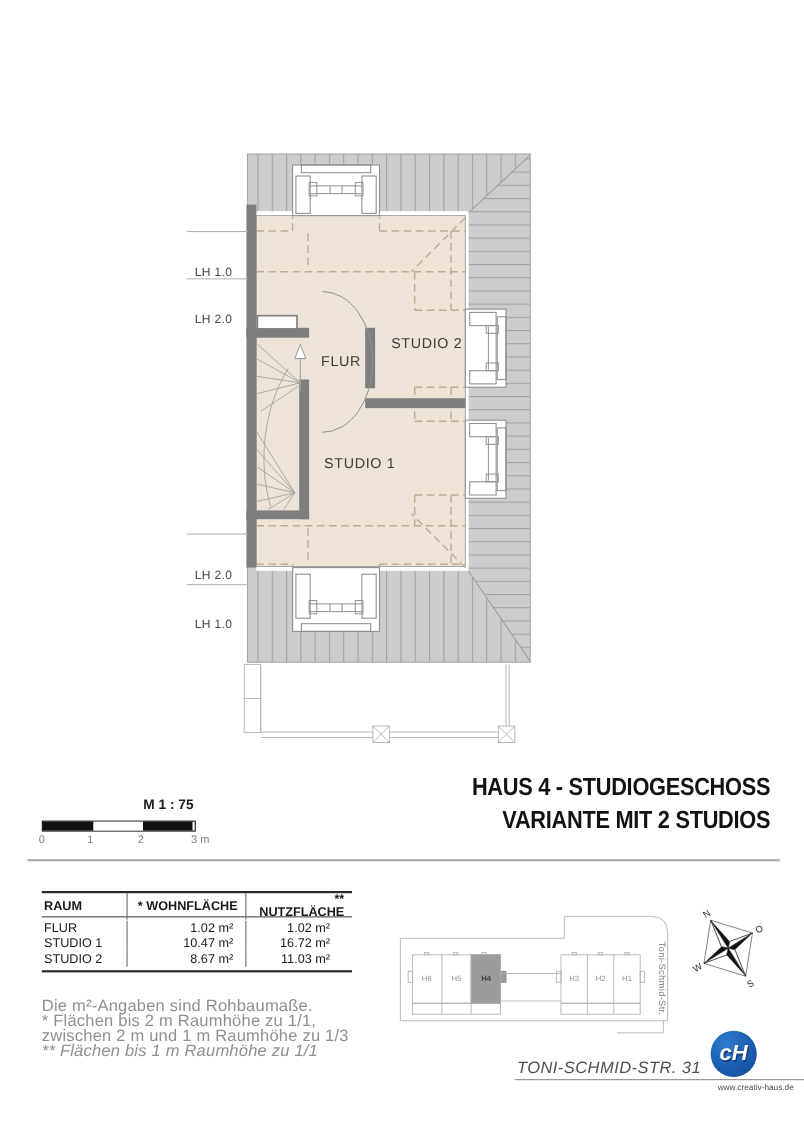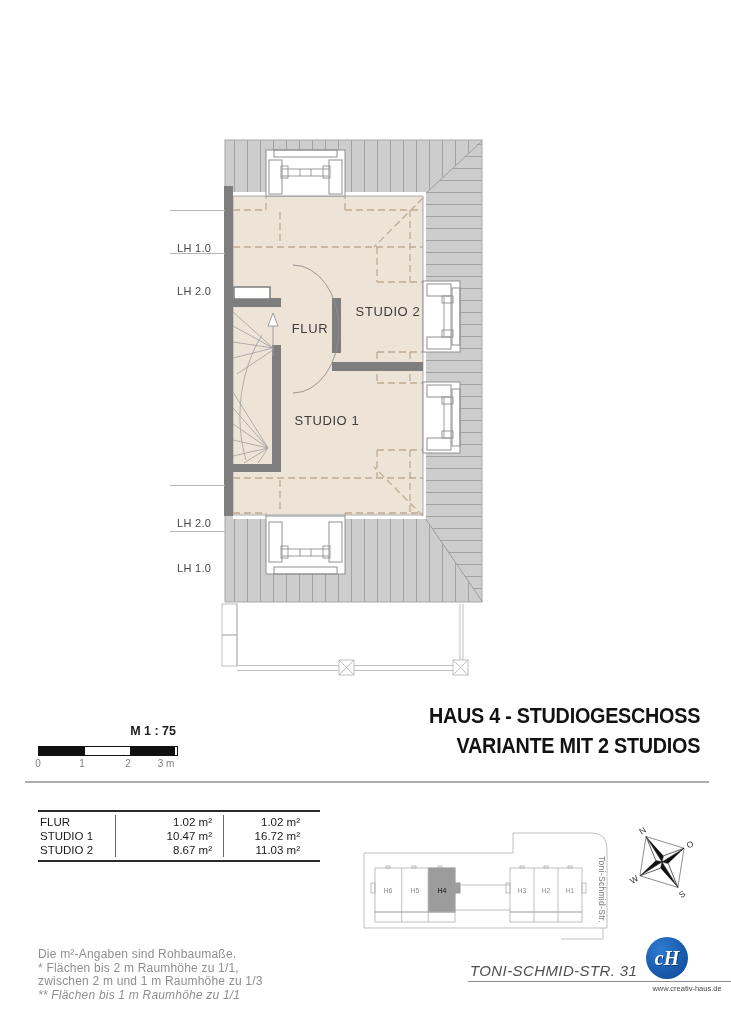--- a/index.html
+++ b/index.html
@@ -24,33 +24,33 @@
   .t-row{display:grid;grid-template-columns:77px 108px 97px;align-items:center;}
   .t-head{font-weight:bold;height:21px;border-bottom:1px solid #4a4a4a;}
   .t-body-row{height:14px;}
   .t-sum{font-weight:bold;height:21px;border-top:2px solid #2a2a2a;}
   .c1{padding-left:2px;}
   .c2,.c3{text-align:right;border-left:1px solid #6a6a6a;height:100%;
           display:flex;align-items:center;justify-content:flex-end;}
   .t-head .c2,.t-head .c3{padding-right:7px;}
   .t-body-row .c2,.t-sum .c2{padding-right:11px;}
   .t-body-row .c3,.t-sum .c3{padding-right:20px;}
-  .footnotes{left:38px;top:948px;font-size:12px;color:#8f8f8f;line-height:13.5px;letter-spacing:.2px;}
+  .footnotes{left:38px;top:908px;font-size:15px;color:#8f8f8f;line-height:13.5px;letter-spacing:.2px;}
   .fn-gap{font-style:italic;}
   
   .h-label{font-size:7px;color:#8f8f8f;width:24px;text-align:center;top:887px;}
   .h-label-active{color:#3f3f3f;font-weight:bold;}
   .street-label{left:607px;top:856px;width:80px;font-size:8.5px;color:#7a7a7a;
                 transform-origin:0 0;transform:rotate(90deg);letter-spacing:.3px;}
   .address{left:470px;top:962px;font-size:15px;color:#4f4f4f;letter-spacing:.4px;font-style:italic;}
   .address-line{left:468px;top:981px;width:263px;height:1px;background:#8d8d8d;}
   
   .logo-circle{left:646px;top:937px;width:42px;height:42px;border-radius:50%;
                background:radial-gradient(circle at 35% 30%, #2f7cd1 0%, #1a5caf 55%, #124a93 100%);
-               display:flex;align-items:center;justify-content:center;font-family:Liberation Serif, serif;}
+               display:flex;align-items:center;justify-content:center;}
   .logo-mono{color:#ffffff;font-weight:bold;font-style:italic;font-size:20px;
              text-shadow:1px 1px 0 #0d3c78;}
   .logo-url{left:632px;top:984px;width:110px;text-align:center;font-size:7.5px;color:#4c4c4c;}
 </style>
 </head>
 <body>
 
 <svg class="abs" style="left:0;top:0;" width="731" height="1024" viewBox="0 0 731 1024">
   <defs>
     <pattern id="hatchV" width="13" height="10" patternUnits="userSpaceOnUse">
@@ -214,29 +214,34 @@
 
 <div class="abs scale-label" style="left:38px;top:724px;">M 1 : 75</div>
 <div class="abs scale-bar" style="left:38px;top:746px;">
   <div class="scale-seg" style="width:46px;background:#111;"></div>
   <div class="scale-seg" style="width:45px;background:#fff;"></div>
   <div class="scale-seg" style="width:45px;background:#111;"></div>
 </div>
 <div class="abs scale-tick" style="left:31px;top:758px;width:14px;">0</div>
 <div class="abs scale-tick" style="left:75px;top:758px;width:14px;">1</div>
 <div class="abs scale-tick" style="left:121px;top:758px;width:14px;">2</div>
-<div class="abs scale-tick" style="left:152px;top:758px;width:28px;">3 m</div>
+<div class="abs scale-tick" style="left:168px;top:758px;width:28px;">3 m</div>
 
 <div class="abs title-block">
   <div>HAUS 4 - STUDIOGESCHOSS</div>
   <div>VARIANTE MIT 2 STUDIOS</div>
 </div>
 <div class="abs divider" style="left:25px;top:781px;width:684px;height:2px;"></div>
 
 <div class="abs areas-table">
+  <div class="t-row t-head">
+    <div class="c1">RAUM</div>
+    <div class="c2">* WOHNFLÄCHE</div>
+    <div class="c3">** NUTZFLÄCHE</div>
+  </div>
   <div class="t-row t-body-row" style="margin-top:3px;">
     <div class="c1">FLUR</div>
     <div class="c2">1.02 m²</div>
     <div class="c3">1.02 m²</div>
   </div>
   <div class="t-row t-body-row">
     <div class="c1">STUDIO 1</div>
     <div class="c2">10.47 m²</div>
     <div class="c3">16.72 m²</div>
   </div>

